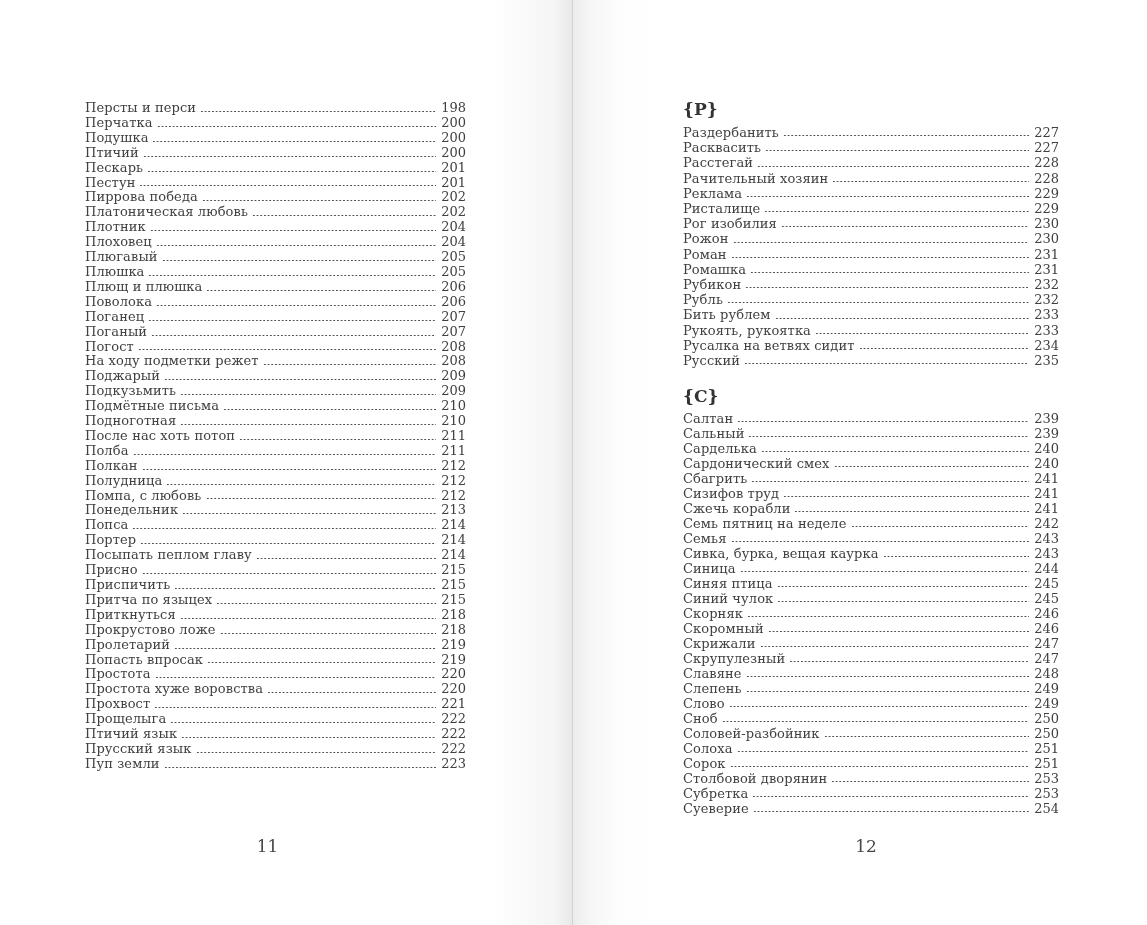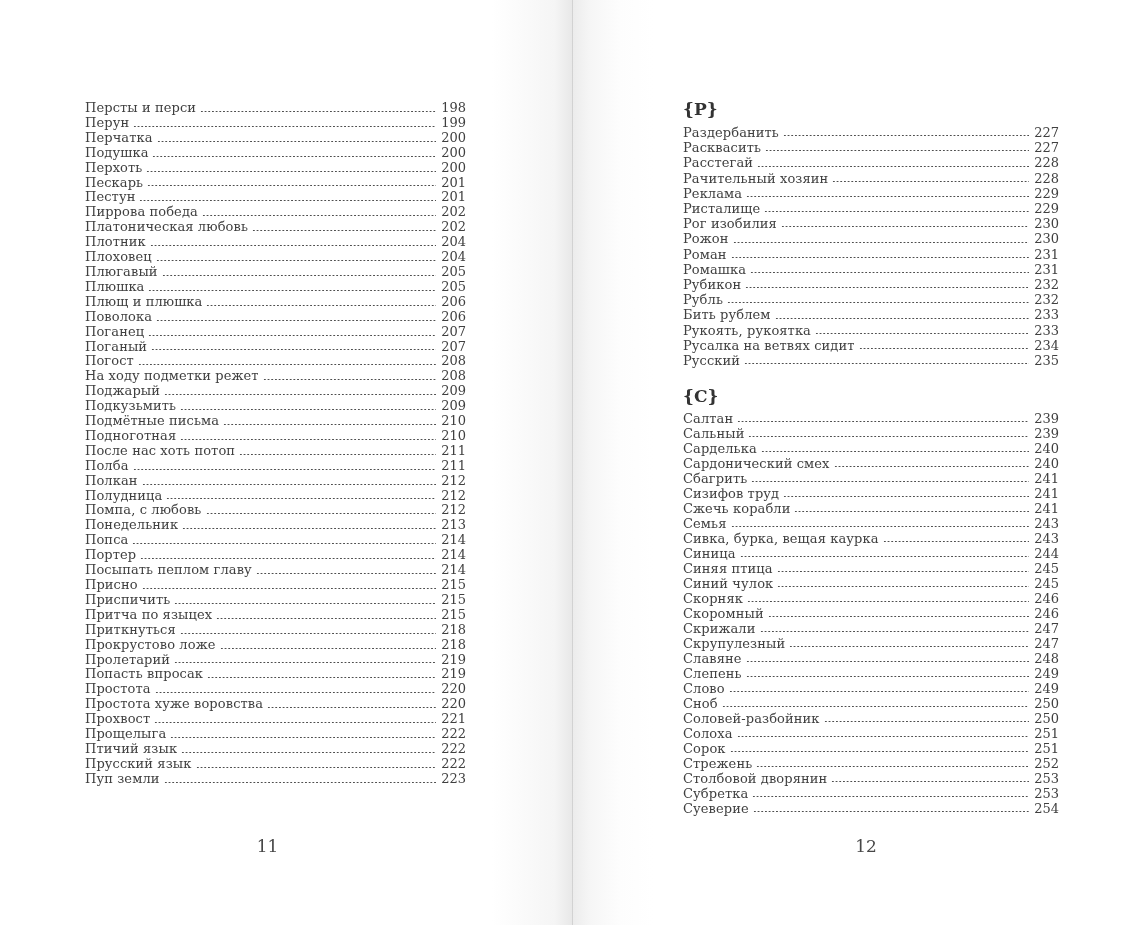--- a/index.html
+++ b/index.html
@@ -73,40 +73,35 @@
   <div class="page page-left">
     <div class="text-block block-left">
       <div class="entries lh-left">
 
           <div class="toc-row">
             <span class="toc-title">Персты и перси</span>
             <span class="toc-dots"></span>
             <span class="toc-page">198</span>
           </div>
 
-          <div class="toc-row">
-            <span class="toc-title">Перун</span>
-            <span class="toc-dots"></span>
-            <span class="toc-page">199</span>
-          </div>
 
           <div class="toc-row">
             <span class="toc-title">Перчатка</span>
             <span class="toc-dots"></span>
             <span class="toc-page">200</span>
           </div>
 
           <div class="toc-row">
             <span class="toc-title">Подушка</span>
             <span class="toc-dots"></span>
             <span class="toc-page">200</span>
           </div>
 
           <div class="toc-row">
-            <span class="toc-title">Перхоть</span>
+            <span class="toc-title">Птичий</span>
             <span class="toc-dots"></span>
             <span class="toc-page">200</span>
           </div>
 
           <div class="toc-row">
             <span class="toc-title">Пескарь</span>
             <span class="toc-dots"></span>
             <span class="toc-page">201</span>
           </div>
 
@@ -499,20 +494,25 @@
             <span class="toc-dots"></span>
             <span class="toc-page">241</span>
           </div>
 
           <div class="toc-row">
             <span class="toc-title">Сжечь корабли</span>
             <span class="toc-dots"></span>
             <span class="toc-page">241</span>
           </div>
 
+          <div class="toc-row">
+            <span class="toc-title">Семь пятниц на неделе</span>
+            <span class="toc-dots"></span>
+            <span class="toc-page">242</span>
+          </div>
 
           <div class="toc-row">
             <span class="toc-title">Семья</span>
             <span class="toc-dots"></span>
             <span class="toc-page">243</span>
           </div>
 
           <div class="toc-row">
             <span class="toc-title">Сивка, бурка, вещая каурка</span>
             <span class="toc-dots"></span>
@@ -596,25 +596,20 @@
             <span class="toc-dots"></span>
             <span class="toc-page">251</span>
           </div>
 
           <div class="toc-row">
             <span class="toc-title">Сорок</span>
             <span class="toc-dots"></span>
             <span class="toc-page">251</span>
           </div>
 
-          <div class="toc-row">
-            <span class="toc-title">Стрежень</span>
-            <span class="toc-dots"></span>
-            <span class="toc-page">252</span>
-          </div>
 
           <div class="toc-row">
             <span class="toc-title">Столбовой дворянин</span>
             <span class="toc-dots"></span>
             <span class="toc-page">253</span>
           </div>
 
           <div class="toc-row">
             <span class="toc-title">Субретка</span>
             <span class="toc-dots"></span>

